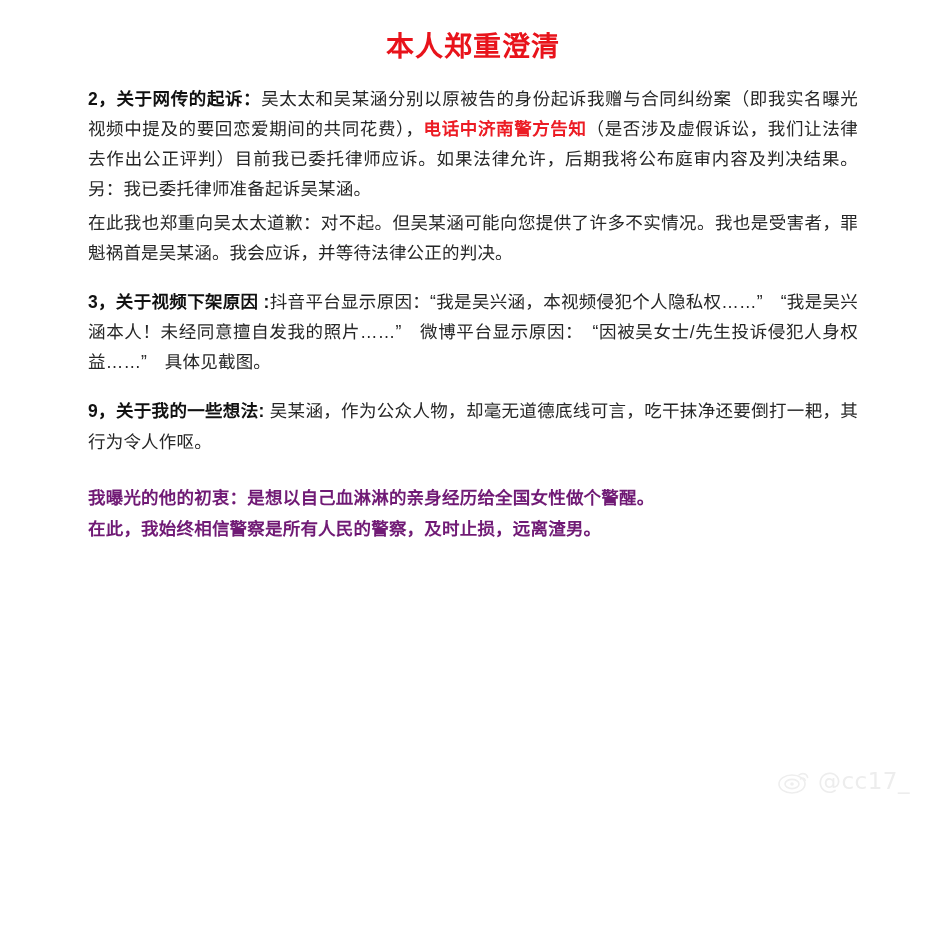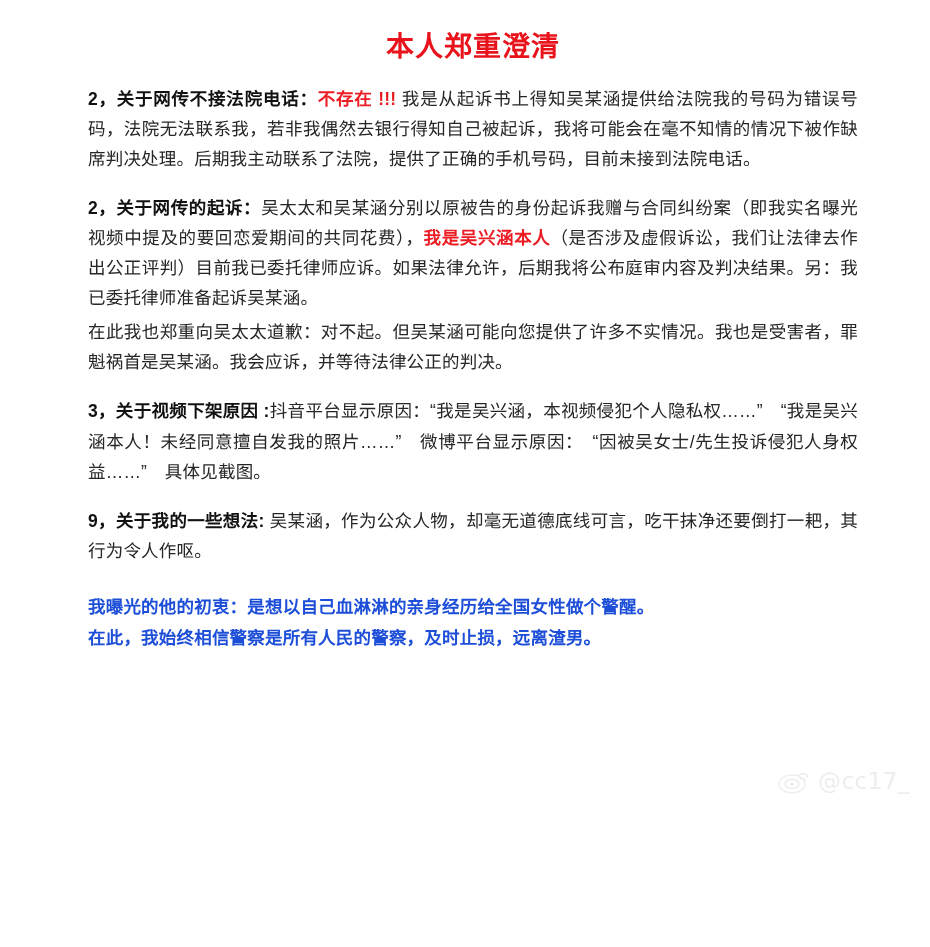--- a/index.html
+++ b/index.html
@@ -59,21 +59,21 @@
   }
   .red-bold {
     color: #ec1c24;
     font-weight: 700;
   }
 
   .closing {
     margin-top: 26px;
     font-size: 17.5px;
     line-height: 1.78;
-    color: #1d4ed8;
+    color: #701a75;
     font-weight: 700;
     letter-spacing: 0.2px;
   }
   .closing .cl-line {
     display: block;
   }
 
   
   .watermark {
     position: absolute;
@@ -98,26 +98,23 @@
   }
 </style>
 </head>
 <body>
 
 <div class="page">
 
   <h1 class="doc-title">本人郑重澄清</h1>
 
 
-  <p class="section">
-    <span class="lbl">2，关于网传不接法院电话：</span><span class="red-bold">不存在 !!!</span><span> 我是从起诉书上得知吴某涵提供给法院我的号码为错误号码，法院无法联系我，若非我偶然去银行得知自己被起诉，我将可能会在毫不知情的情况下被作缺席判决处理。后期我主动联系了法院，提供了正确的手机号码，目前未接到法院电话。</span>
-  </p>
 
   <p class="section">
-    <span class="lbl">2，关于网传的起诉：</span><span>吴太太和吴某涵分别以原被告的身份起诉我赠与合同纠纷案（即我实名曝光视频中提及的要回恋爱期间的共同花费），</span><span class="red-bold">我是吴兴涵本人</span><span>（是否涉及虚假诉讼，我们让法律去作出公正评判）目前我已委托律师应诉。如果法律允许，后期我将公布庭审内容及判决结果。另：我已委托律师准备起诉吴某涵。</span>
+    <span class="lbl">2，关于网传的起诉：</span><span>吴太太和吴某涵分别以原被告的身份起诉我赠与合同纠纷案（即我实名曝光视频中提及的要回恋爱期间的共同花费），</span><span class="red-bold">电话中济南警方告知</span><span>（是否涉及虚假诉讼，我们让法律去作出公正评判）目前我已委托律师应诉。如果法律允许，后期我将公布庭审内容及判决结果。另：我已委托律师准备起诉吴某涵。</span>
   </p>
   <p class="section tight">
     <span>在此我也郑重向吴太太道歉：对不起。但吴某涵可能向您提供了许多不实情况。我也是受害者，罪魁祸首是吴某涵。我会应诉，并等待法律公正的判决。</span>
   </p>
 
 
   <p class="section">
     <span class="lbl">3，关于视频下架原因 :</span><span>抖音平台显示原因：“我是吴兴涵，本视频侵犯个人隐私权……”　“我是吴兴涵本人！未经同意擅自发我的照片……”　微博平台显示原因：　“因被吴女士/先生投诉侵犯人身权益……”　具体见截图。</span>
   </p>
 

